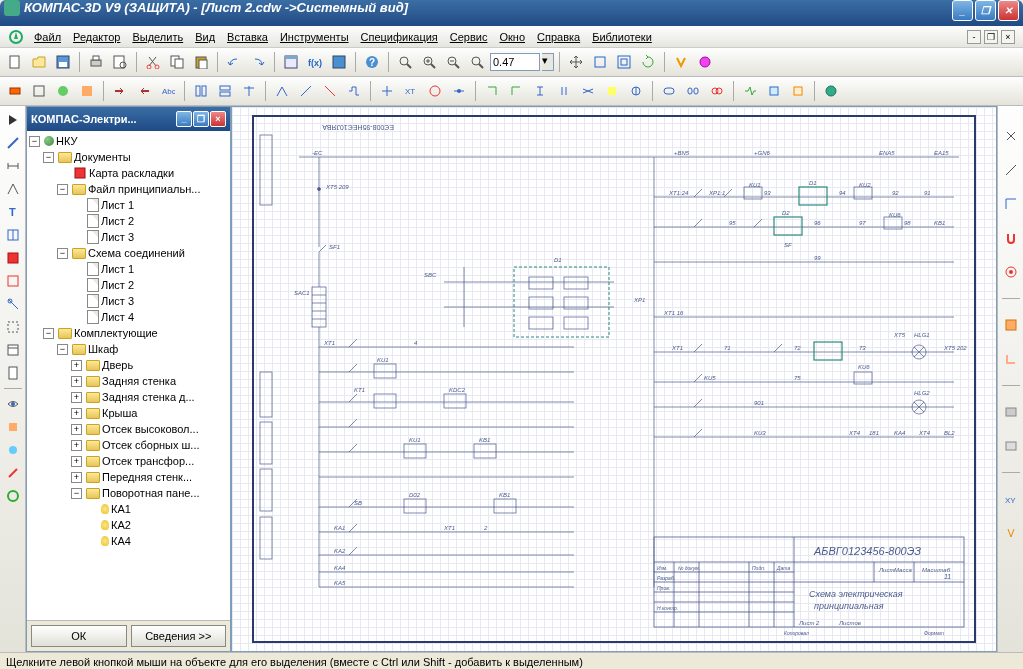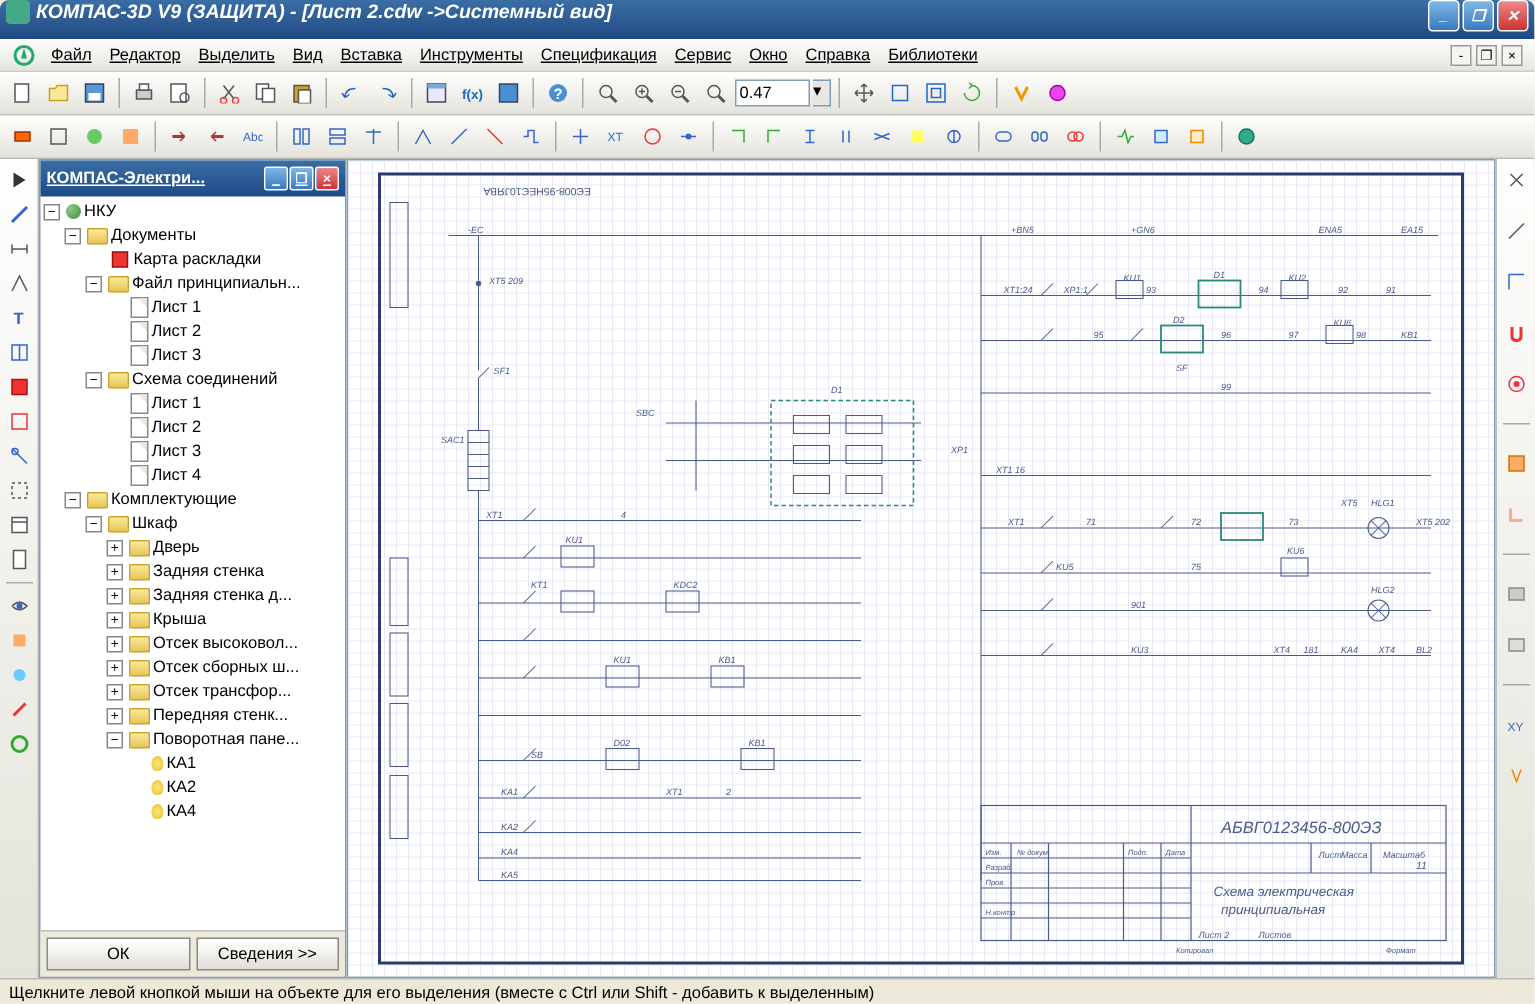--- a/index.html
+++ b/index.html
@@ -25,24 +25,24 @@
 .dd { width: 12px; height: 18px; border: 1px solid #7f9db9; background: #e8e8e0; border-left: none; cursor: pointer; }
 
 .toolbar2 { height: 29px; background: linear-gradient(to bottom, #fefefe, #e4e3da); display: flex; align-items: center; border-bottom: 1px solid #bbb; padding: 0 4px; gap: 2px; }
 
 .mainarea { display: flex; height: 546px; }
 
 .lefttb { width: 26px; background: linear-gradient(to bottom, #fefefe, #e4e3da); border-right: 1px solid #bbb; display: flex; flex-direction: column; align-items: center; padding-top: 4px; gap: 3px; }
 .ltbtn { width: 20px; height: 20px; border: 1px solid transparent; cursor: pointer; display: flex; align-items: center; justify-content: center; }
 .lsep { width: 18px; height: 1px; background: #aaa; margin: 2px 0; }
 
-.righttb { width: 26px; background: linear-gradient(to bottom, #fefefe, #e4e3da); border-left: 1px solid #bbb; display: flex; flex-direction: column; align-items: center; padding-top: 4px; gap: 14px; }
+.righttb { width: 26px; background: linear-gradient(to bottom, #fefefe, #e4e3da); border-left: 1px solid #bbb; display: flex; flex-direction: column; align-items: center; padding-top: 20px; gap: 14px; }
 
 .treepanel { width: 205px; background: #fff; border: 1px solid #7f9db9; display: flex; flex-direction: column; }
-.treetitle { height: 24px; background: linear-gradient(to bottom, #3a6ea5, #1f4a85); display: flex; align-items: center; color: #fff; font-weight: bold; padding: 0 4px; font-size: 11px; text-decoration: underline; }
+.treetitle { height: 24px; background: linear-gradient(to bottom, #3a6ea5, #1f4a85); display: flex; align-items: center; color: #fff; font-weight: bold; padding: 0 4px; font-size: 11px; }
 .treetitle .txt { flex: 1; overflow: hidden; white-space: nowrap; text-overflow: ellipsis; }
 .treetitle .btns { display: flex; gap: 1px; }
 .ttbtn { width: 16px; height: 16px; background: linear-gradient(to bottom, #7eb6e6, #3a7ac0); border: 1px solid #fff; border-radius: 2px; font-size: 9px; color: white; text-align: center; line-height: 14px; cursor: pointer; }
 .ttbtn.cl { background: linear-gradient(to bottom, #e88, #c33); }
 
 .tree { flex: 1; overflow: auto; padding: 2px; }
 .node { display: flex; align-items: center; height: 16px; cursor: pointer; white-space: nowrap; }
 .exp { width: 11px; height: 11px; border: 1px solid #888; background: #fff; font-size: 9px; text-align: center; line-height: 9px; margin-right: 2px; cursor: pointer; flex-shrink: 0; }
 .nsp { display: inline-block; flex-shrink: 0; }
 .nicon { width: 14px; height: 14px; margin: 0 2px; flex-shrink: 0; display: inline-flex; align-items: center; justify-content: center; }

